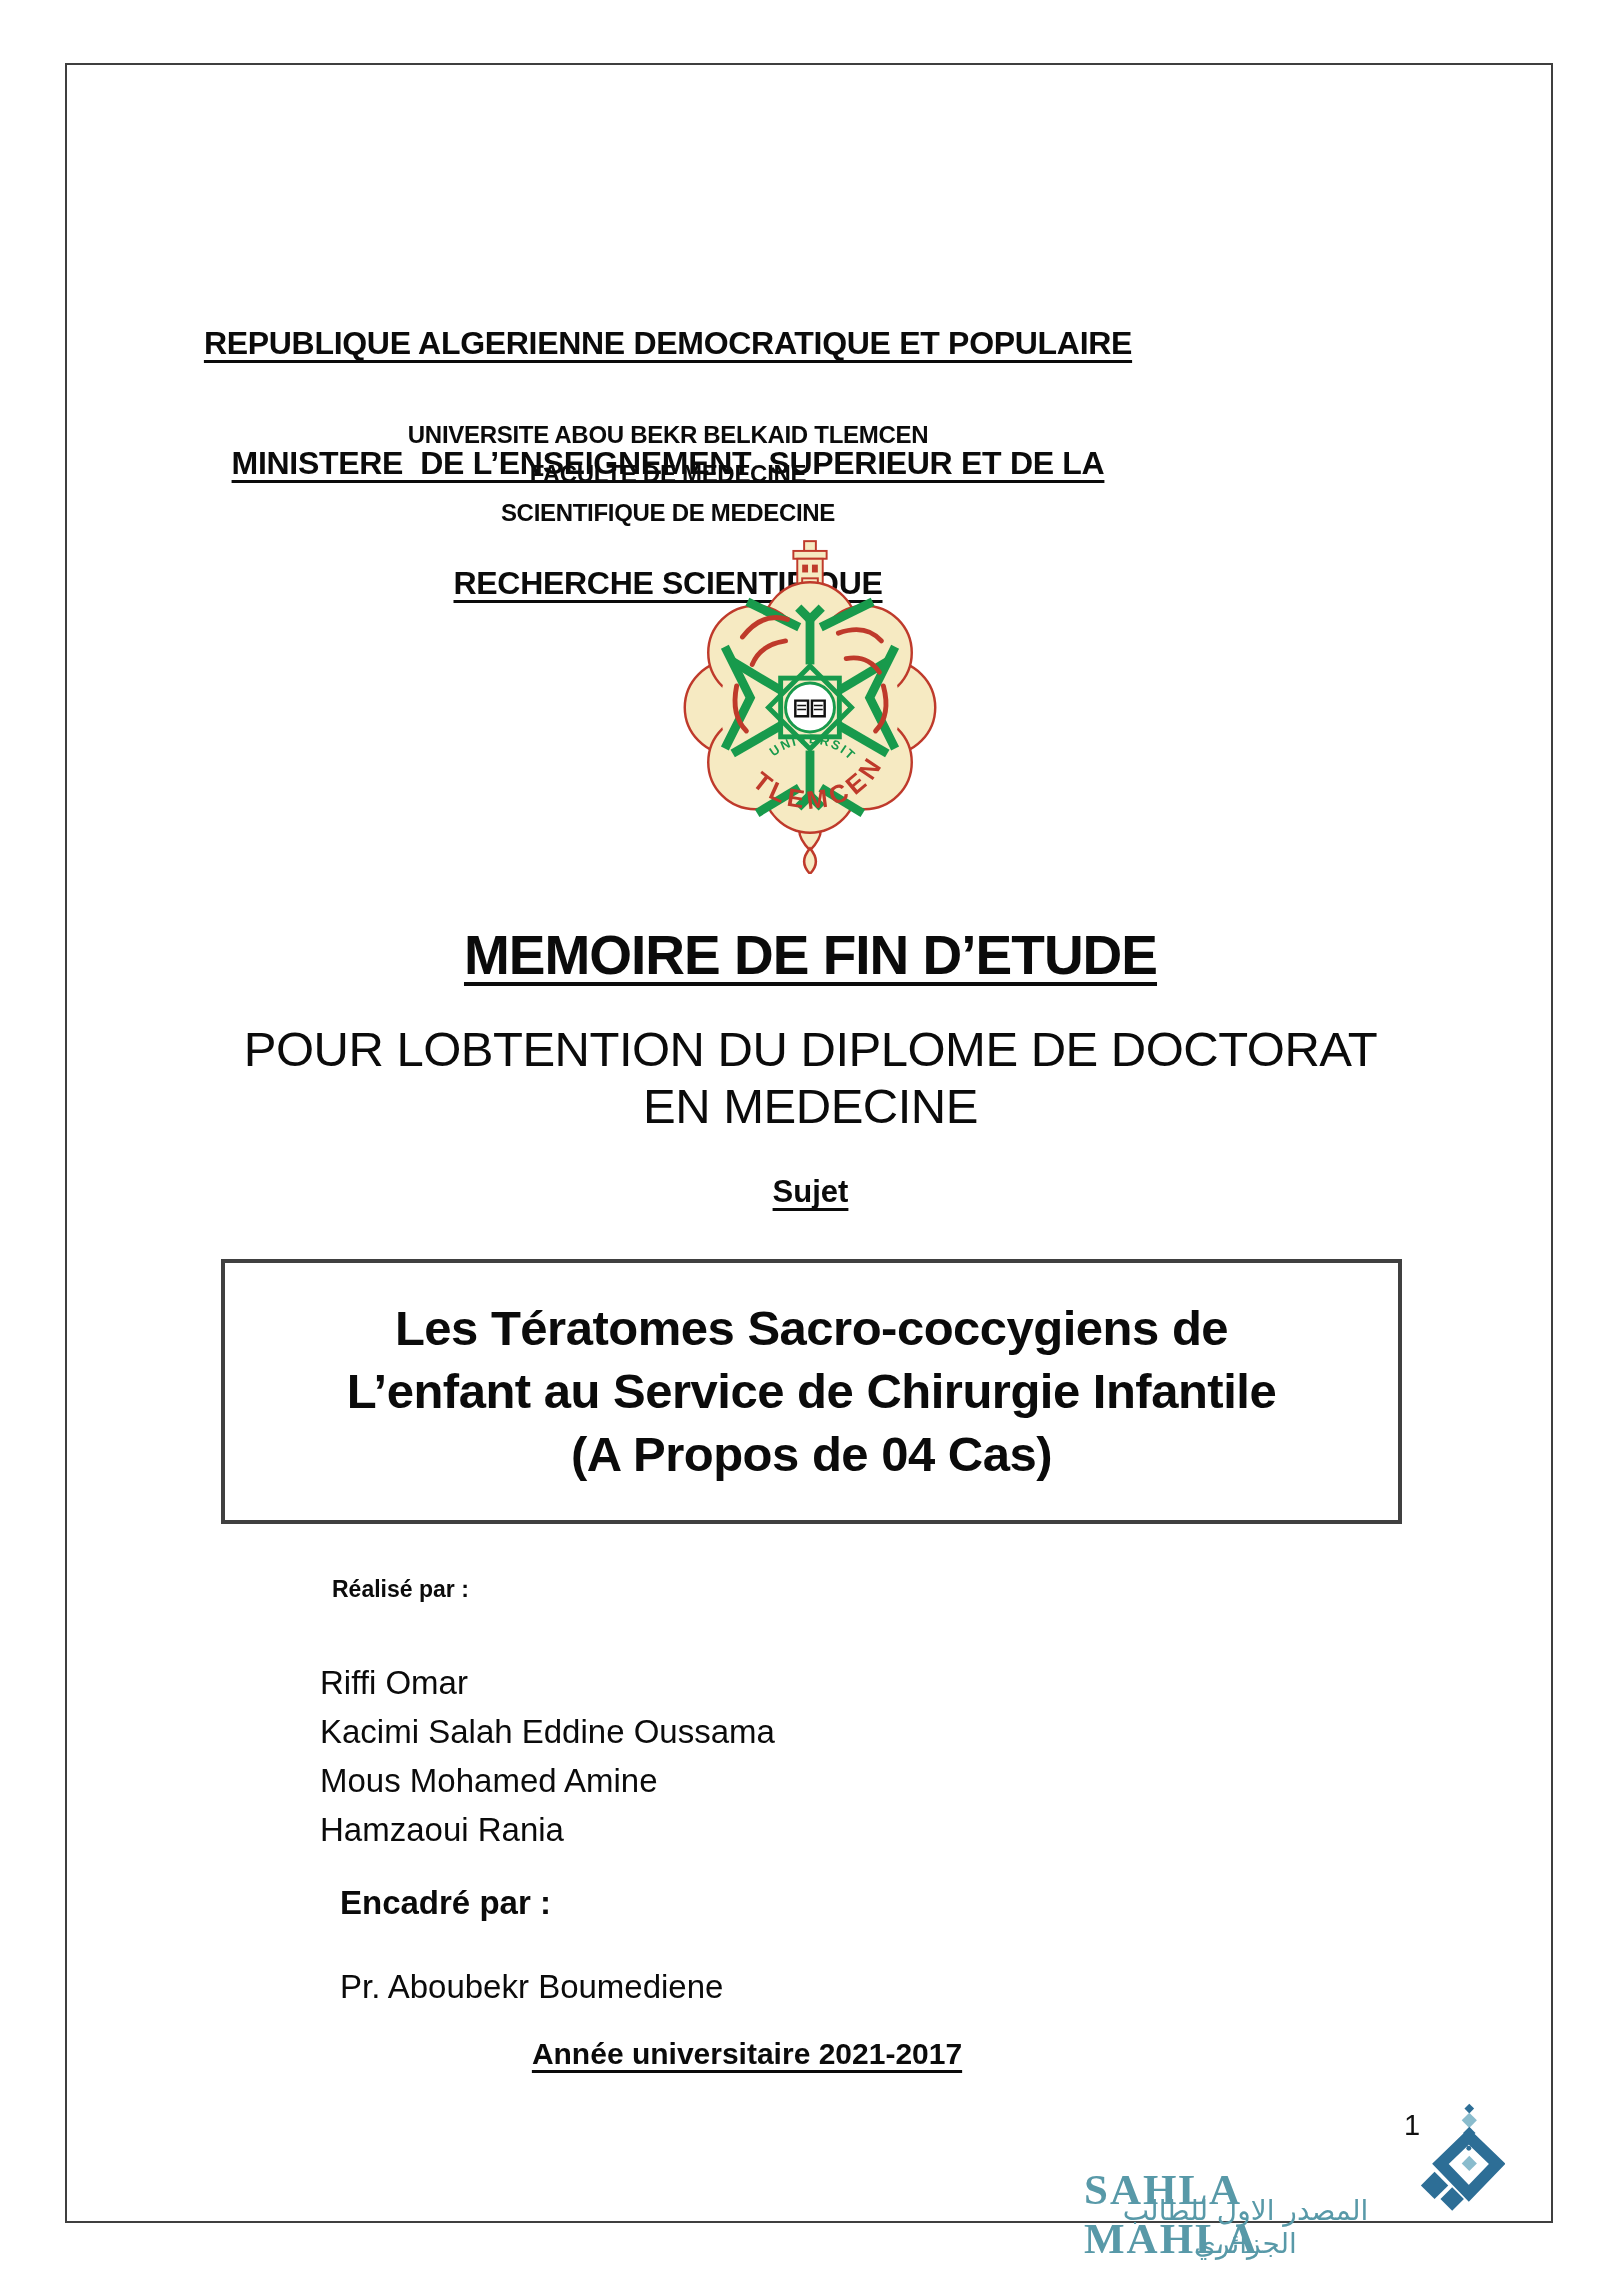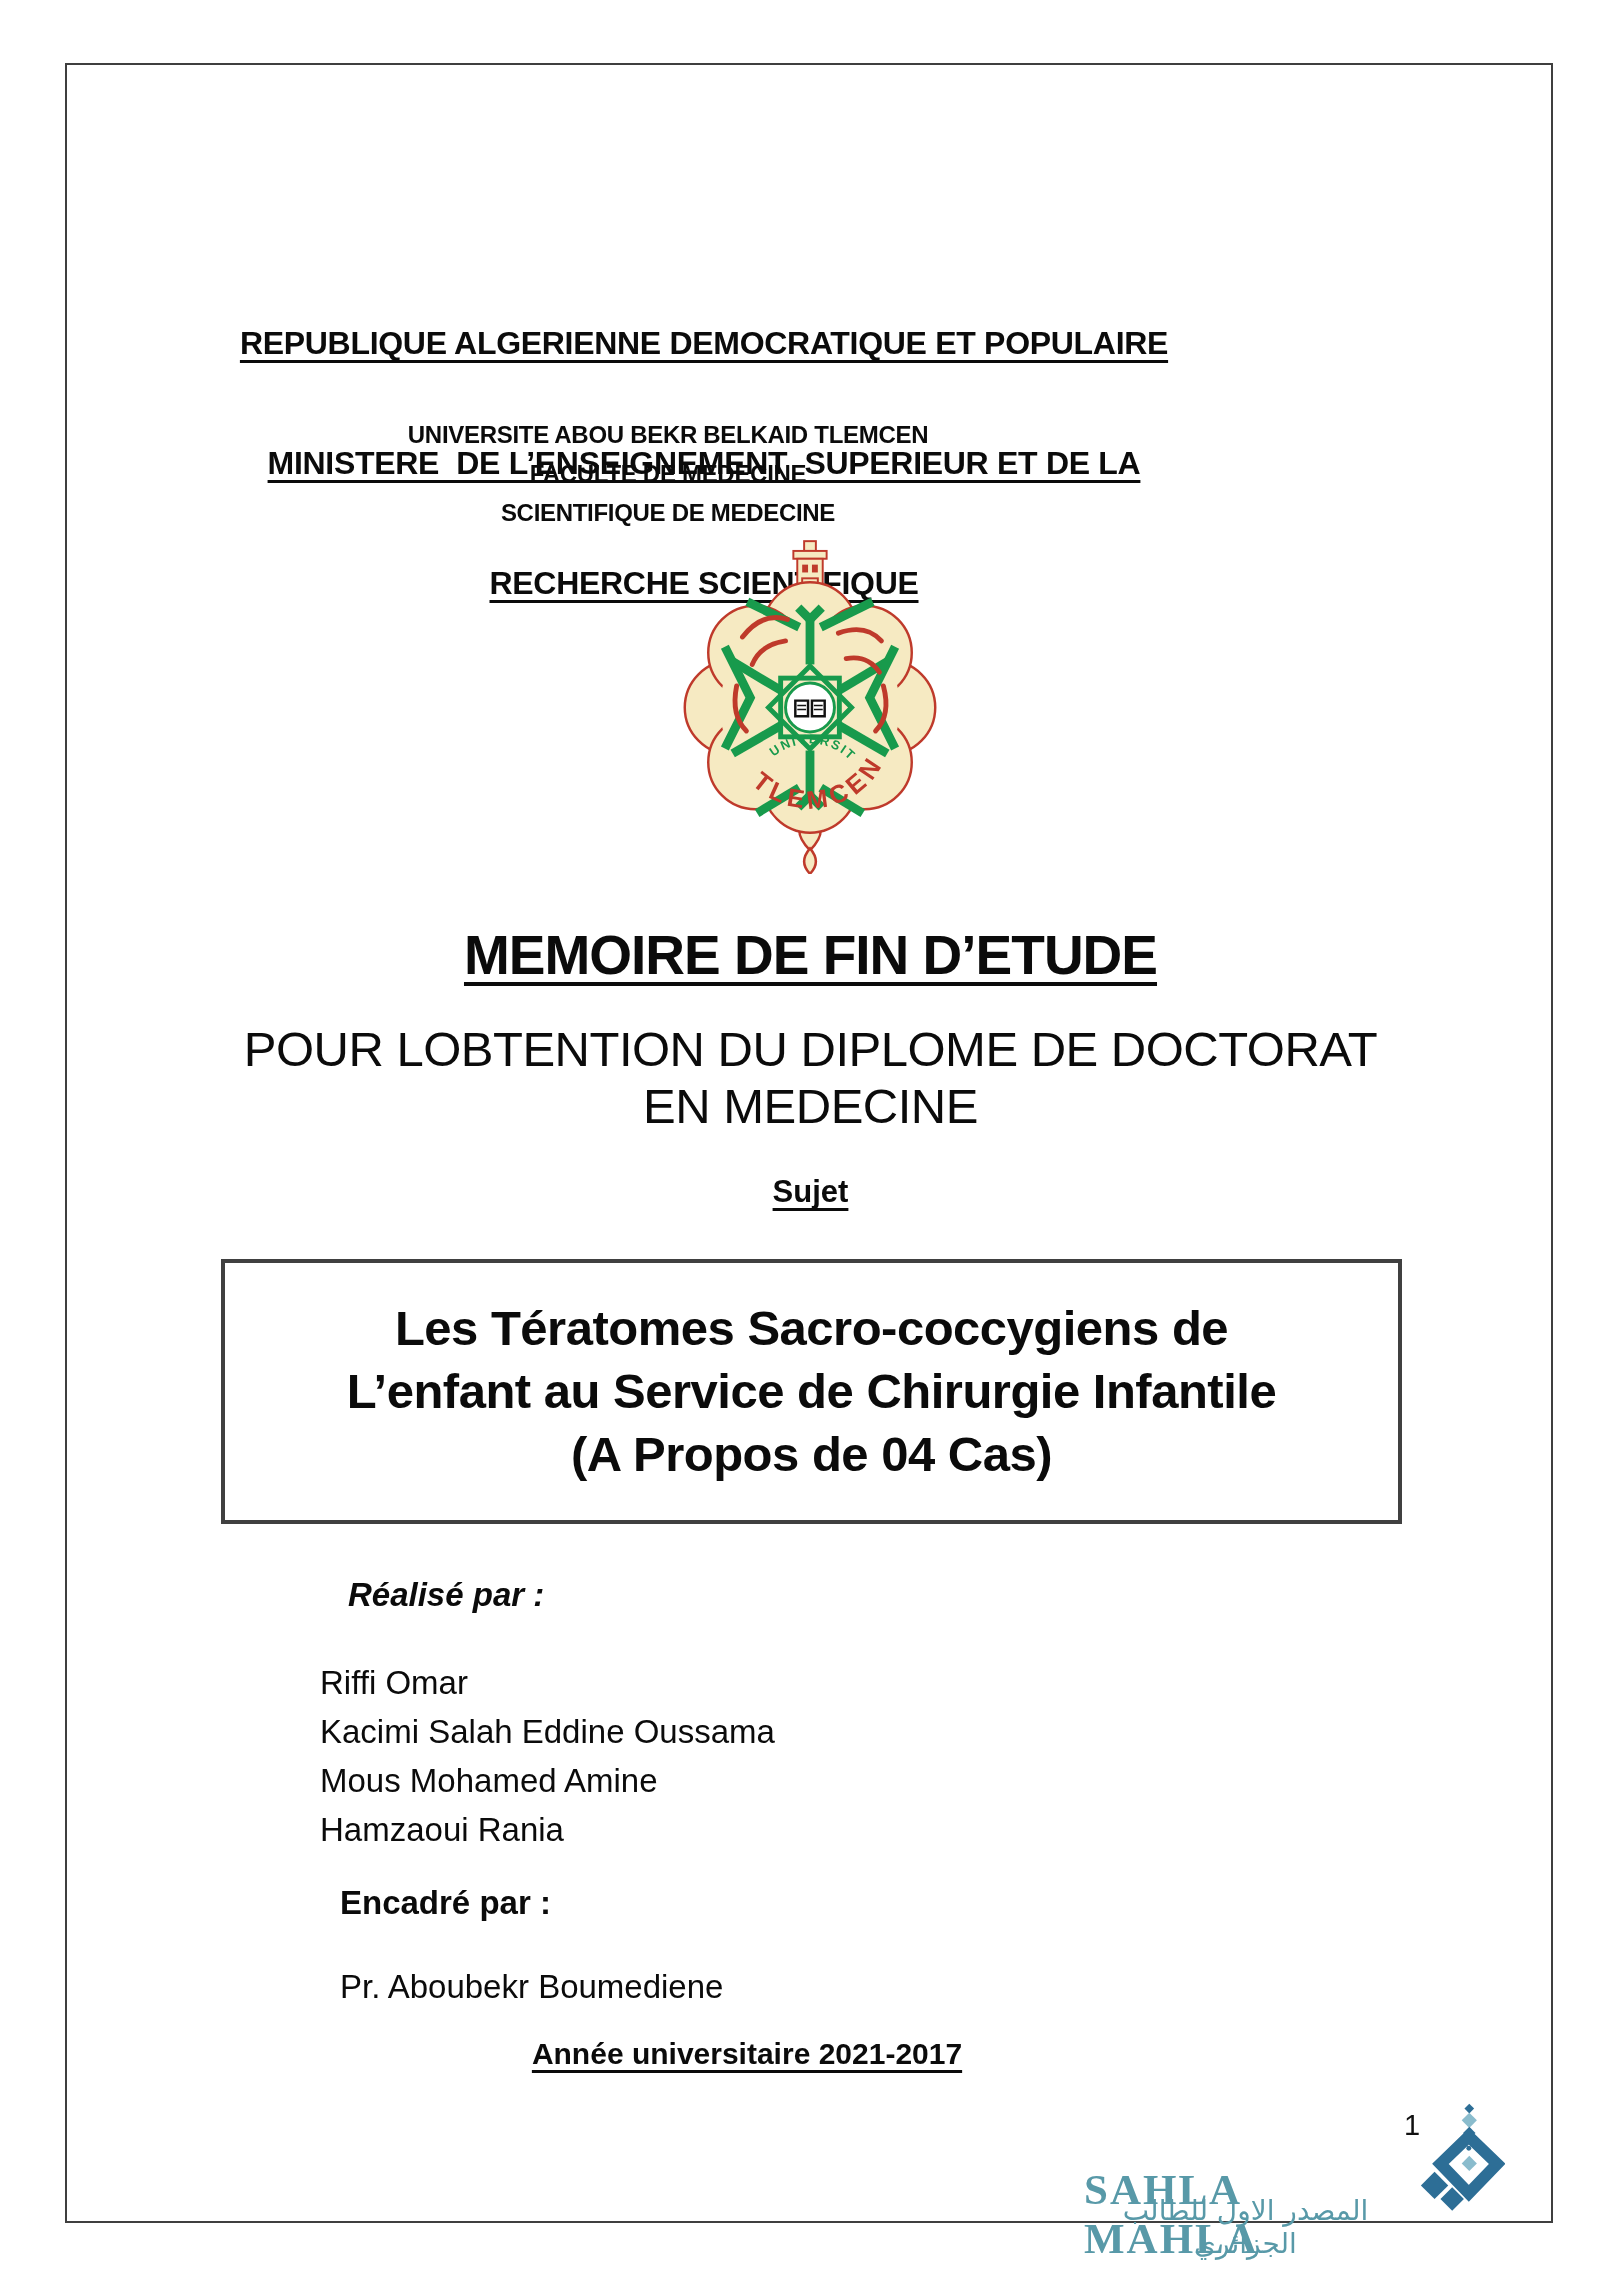--- a/index.html
+++ b/index.html
@@ -15,21 +15,21 @@
     position:absolute;left:65px;top:63px;width:1488px;height:2160px;
     border:2px solid #3f3f3f;
     box-sizing:border-box;
   }
   .u{ text-decoration:underline; text-decoration-thickness:2.9px; text-underline-offset:5.9px; }
   .u-thick{ text-decoration:underline; text-decoration-thickness:3.9px; text-underline-offset:7.8px; }
 
   .header{
     position:absolute;left:65px;top:243px;width:1206px;
     text-align:center;font-weight:bold;font-size:32px;line-height:40px;
-    letter-spacing:-0.3px;white-space:pre-wrap;padding-left:36px;
+    letter-spacing:-0.3px;white-space:pre-wrap;
   }
   .institution{
     position:absolute;left:65px;top:415px;width:1206px;
     text-align:center;font-weight:bold;font-size:24px;line-height:39px;
     letter-spacing:-0.3px;
   }
   .seal{
     position:absolute;left:674px;top:539px;width:272px;height:335px;
   }
   .memoire-title{
@@ -45,21 +45,21 @@
     position:absolute;left:0;top:1174px;width:1621px;
     text-align:center;font-weight:bold;font-size:31px;
   }
   .subject-box{
     position:absolute;left:221px;top:1259px;width:1181px;height:265px;
     border:4px solid #404040;box-sizing:border-box;
     display:flex;align-items:center;justify-content:center;
     text-align:center;font-weight:bold;font-size:49px;line-height:63px;
     letter-spacing:-0.5px;
   }
-  .authors-label{ position:absolute;left:348px;top:1576px;font-weight:bold;font-size:33px;font-style:italic; }
+  .authors-label{ position:absolute;left:332px;top:1576px;font-weight:bold;font-size:23px; }
   .authors-list{ position:absolute;left:320px;top:1658px;font-size:33px;line-height:49px; }
   .supervisor-label{ position:absolute;left:340px;top:1884px;font-weight:bold;font-size:33px; }
   .supervisor-name{ position:absolute;left:340px;top:1968px;font-size:33px; }
   .year-line{
     position:absolute;left:65px;top:2037px;width:1364px;
     text-align:center;font-weight:bold;font-size:30px;
   }
   .footer-brand{
     position:absolute;left:1084px;top:2137px;width:333px;
     color:#5899a8;font-family:"Liberation Serif",serif;font-weight:bold;

